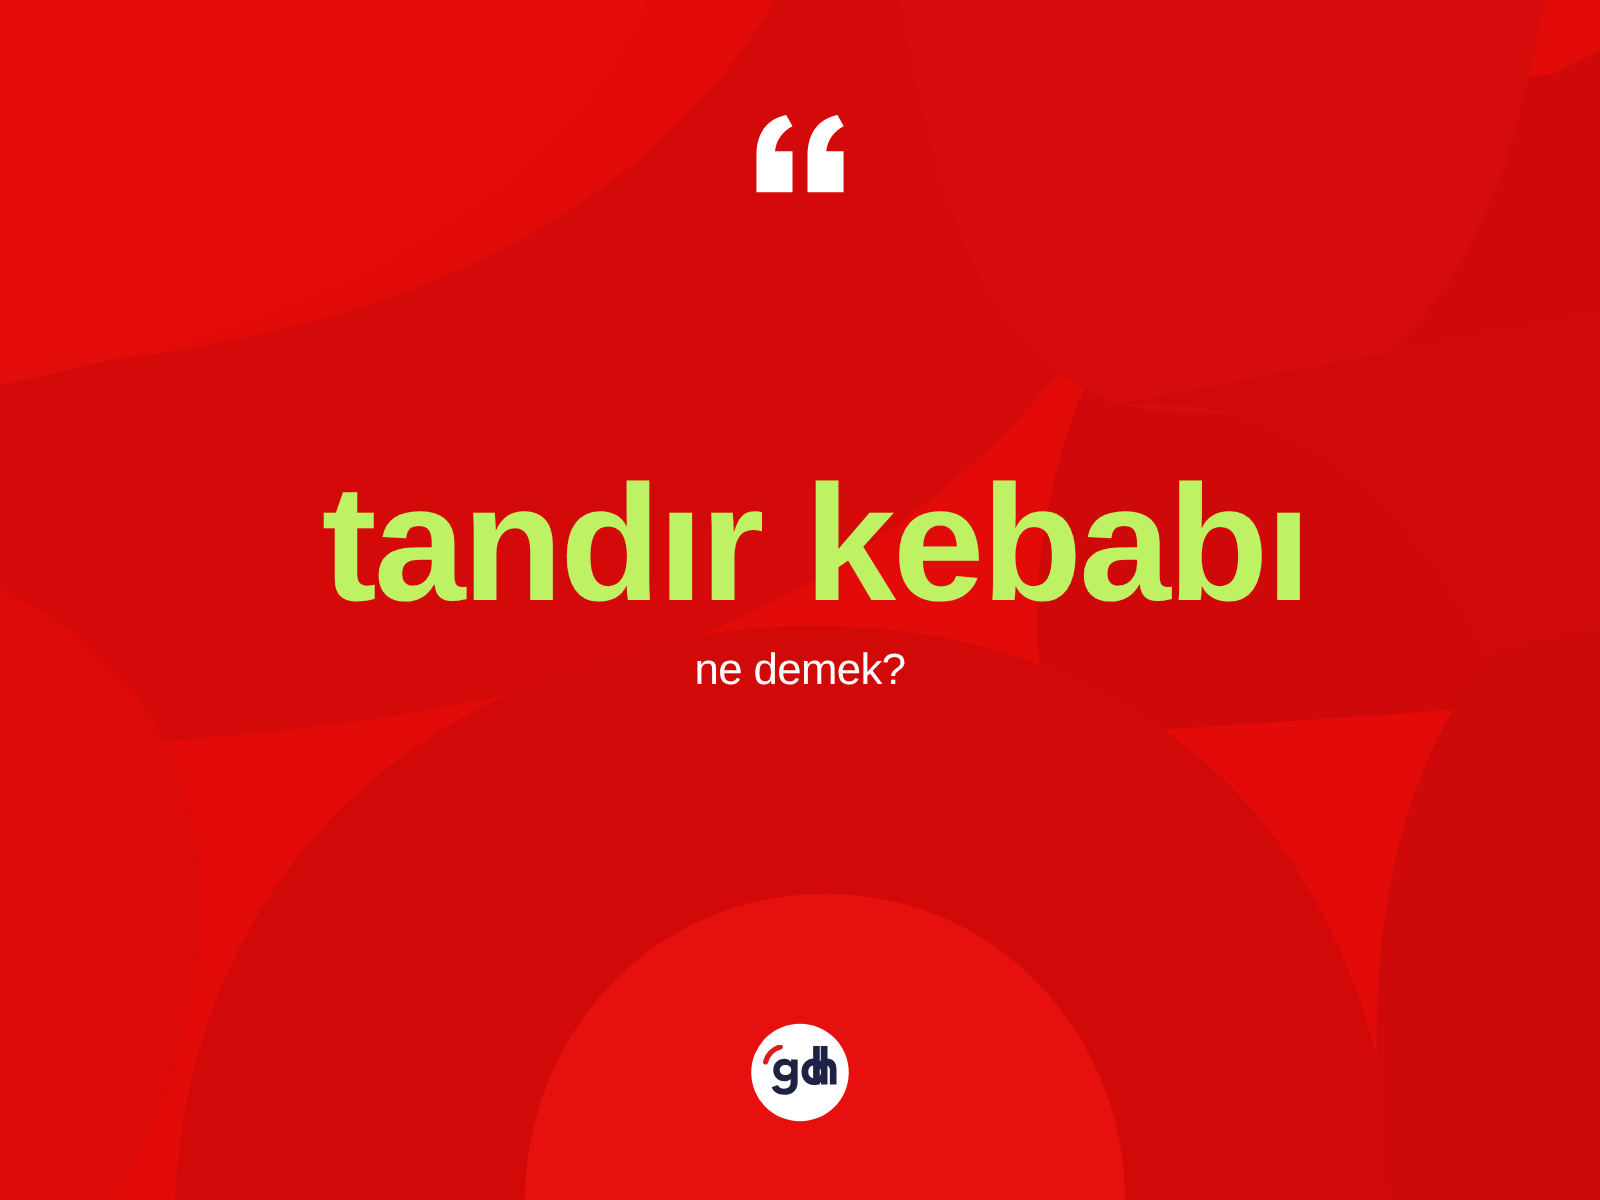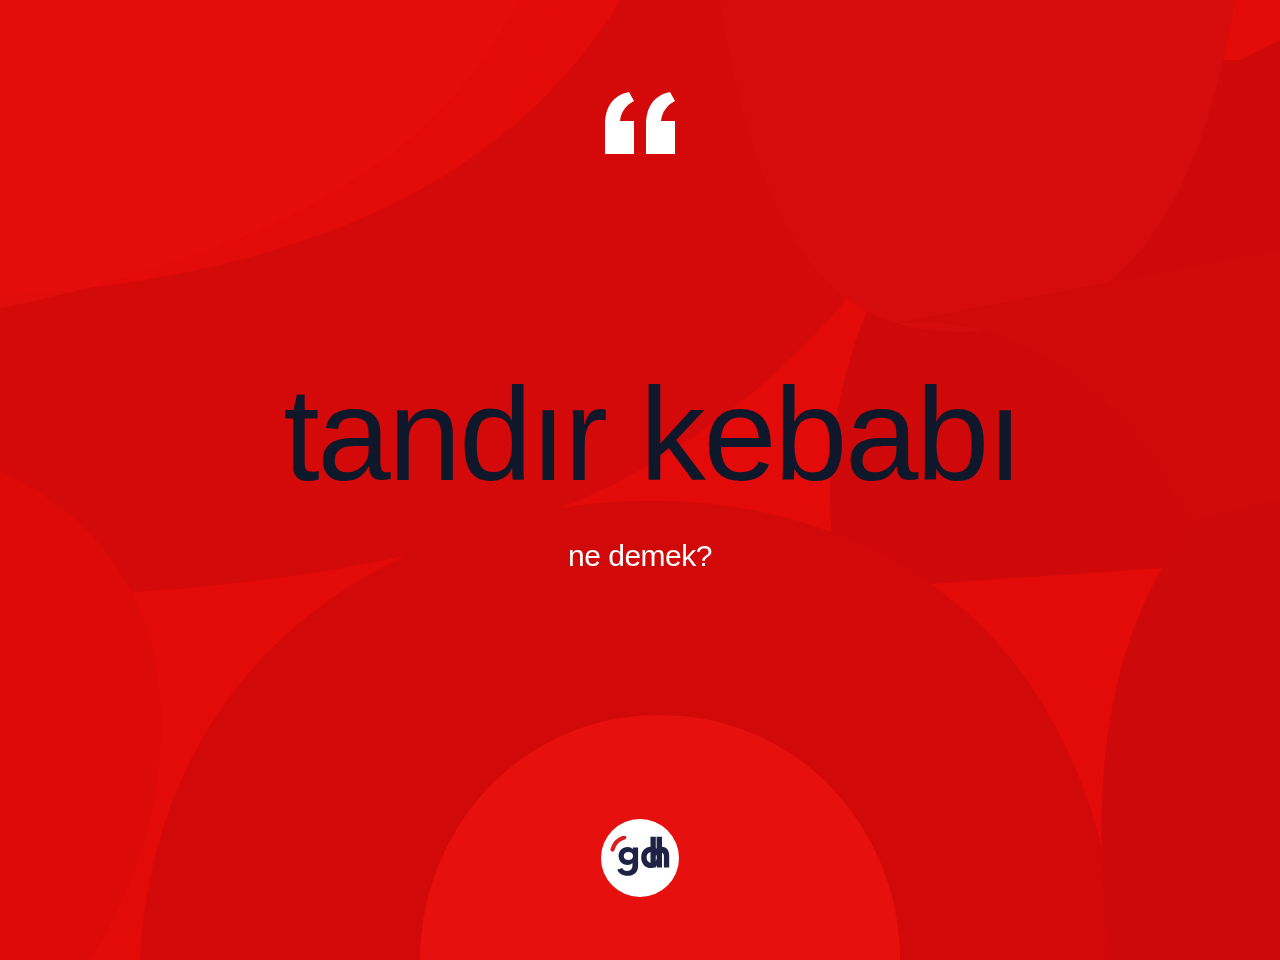--- a/index.html
+++ b/index.html
@@ -37,31 +37,31 @@
   
   #text-block {
     position:absolute;
     left:0; right:0;
     top:368px;
     text-align:center;
   }
   #headline {
     display:block;
     font-size:132px;
-    font-weight:400;
+    font-weight:700;
     line-height:1.02;
     letter-spacing:-2.5px;
-    color:#0f172a;
+    color:#bef264;
     white-space:nowrap;
     margin-left:24px;
   }
   #subhead {
     display:block;
-    margin-top:36px;
-    font-size:30px;
+    margin-top:14px;
+    font-size:35px;
     font-weight:400;
     line-height:1.1;
     letter-spacing:-0.5px;
     color:#FFFFFF;
   }
 
   
   #logo-badge {
     position:absolute;
     left:601px;

